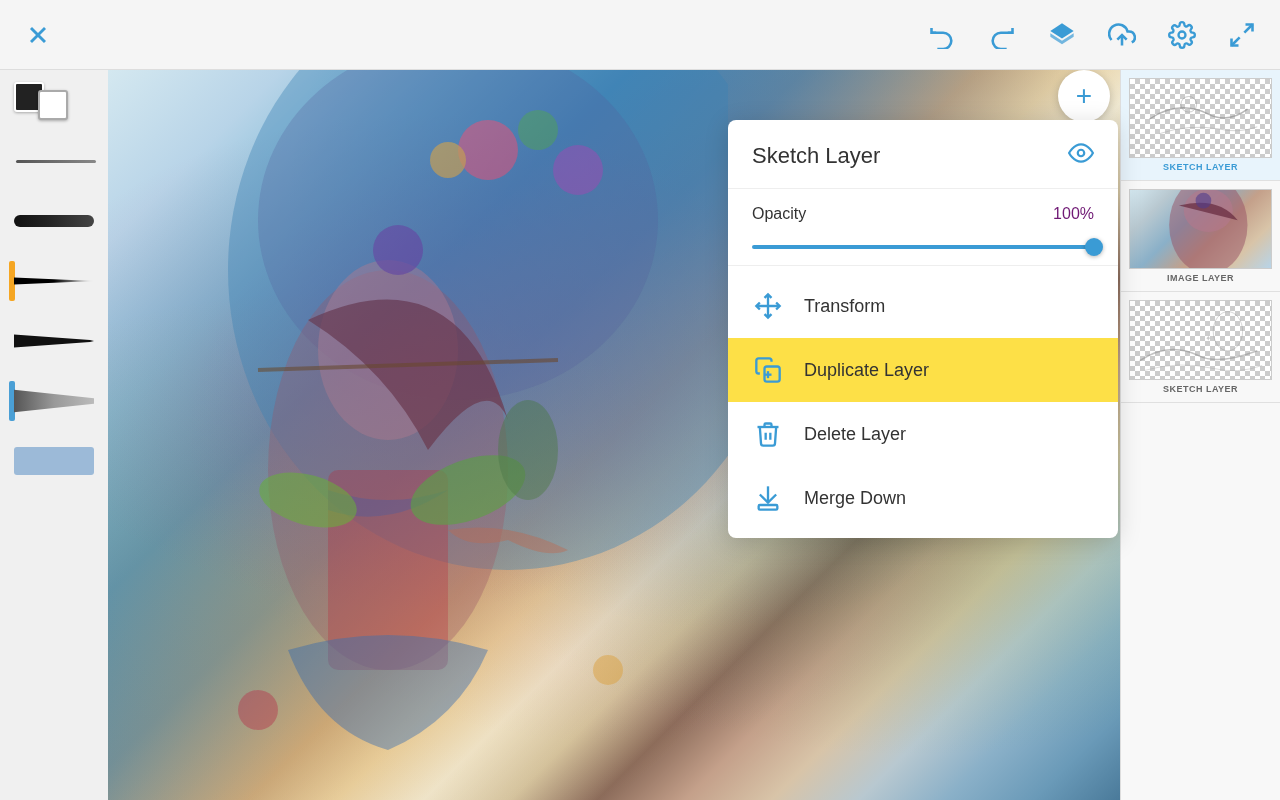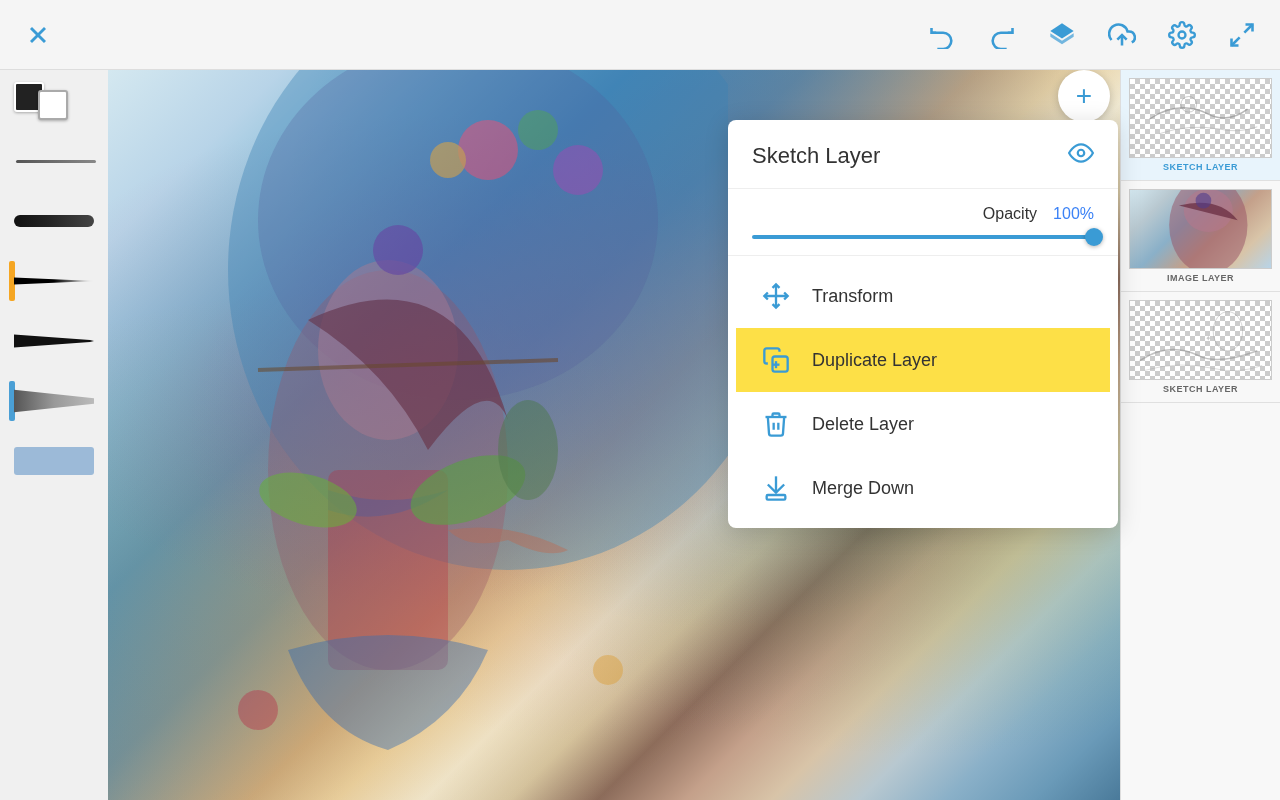--- a/index.html
+++ b/index.html
@@ -217,48 +217,48 @@
       font-size: 22px;
       cursor: pointer;
     }
 
     #popup-opacity {
       padding: 16px 24px;
       border-bottom: 1px solid #eee;
     }
     #opacity-row {
       display: flex;
-      justify-content: flex-end;
-      align-items: center;
-      margin-bottom: 12px;
+      justify-content: space-between;
+      align-items: center;
+      margin-bottom: 22px;
       gap: 16px;
     }
     #opacity-label { font-size: 16px; color: #333; }
-    #opacity-value { font-size: 16px; color: #3b82f6; font-weight: 500; }
+    #opacity-value { font-size: 16px; color: #701a75; font-weight: 500; }
     #opacity-slider {
       width: 100%;
       height: 4px;
       background: linear-gradient(to right, #3a9bd5 0%, #3a9bd5 100%, #ddd 100%);
       border-radius: 2px;
       position: relative;
     }
     #opacity-thumb {
       position: absolute;
       right: 0;
       top: 50%;
       transform: translate(50%, -50%);
       width: 18px;
       height: 18px;
       background: #3a9bd5;
       border-radius: 50%;
       box-shadow: 0 1px 4px rgba(0,0,0,0.3);
     }
 
     #popup-actions {
-      padding: 8px 8px;
+      padding: 8px 0;
     }
     .popup-action {
       display: flex;
       align-items: center;
       padding: 16px 24px;
       cursor: pointer;
       gap: 20px;
     }
     .popup-action-icon {
       width: 32px;

